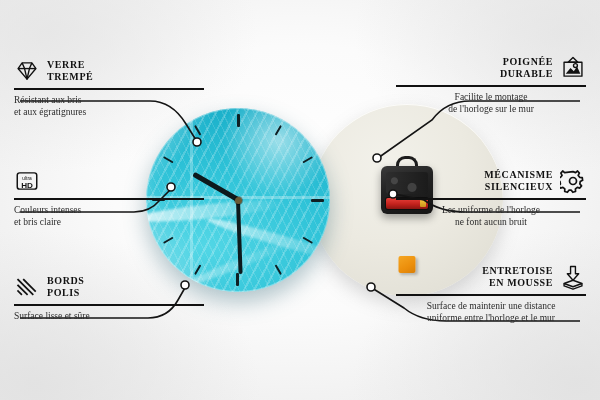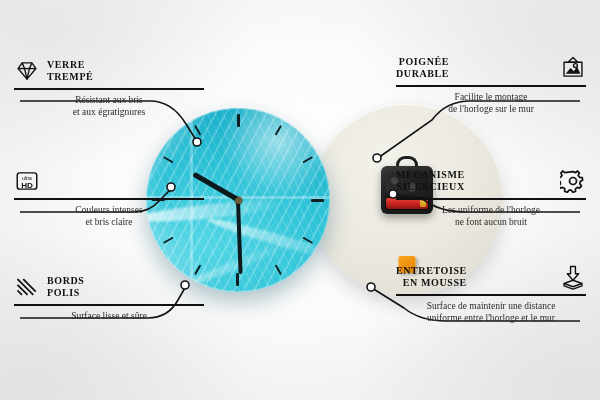--- a/index.html
+++ b/index.html
@@ -110,22 +110,22 @@
   .callout .head{ display:flex; align-items:center; gap:7px; }
   .callout .title{
     font-weight:bold; font-size:10px; letter-spacing:.6px; line-height:1.25;
     text-transform:uppercase; color:#111;
   }
   .callout .rule{ height:1.5px; background:#111; margin:4px 0 4px; }
   .callout .desc{ font-size:9.5px; line-height:1.3; color:#2b2b2b; }
 
   .left  .head{ justify-content:flex-start; }
   .left  .title{ text-align:left; }
-  .left  .desc{ text-align:center;font-family:Liberation Serif, serif; }
-  .right .head{ justify-content:space-between; flex-direction:row; }
+  .left  .desc{ text-align:left;font-family:Liberation Serif, serif; }
+  .right .head{ justify-content:flex-end; flex-direction:row; }
   .right .title{ text-align:right; }
   .right .desc{ text-align:center; }
 
   .ico{ width:26px; height:26px; flex:0 0 26px; display:block; }
   .ico svg{ width:26px; height:26px; display:block; }
 
   .c1{ left:14px;  top:58px;  width:190px; }
   .c2{ left:14px;  top:168px; width:190px; }
   .c3{ left:14px;  top:274px; width:190px; }
   .c4{ left:396px; top:55px;  width:190px; }

